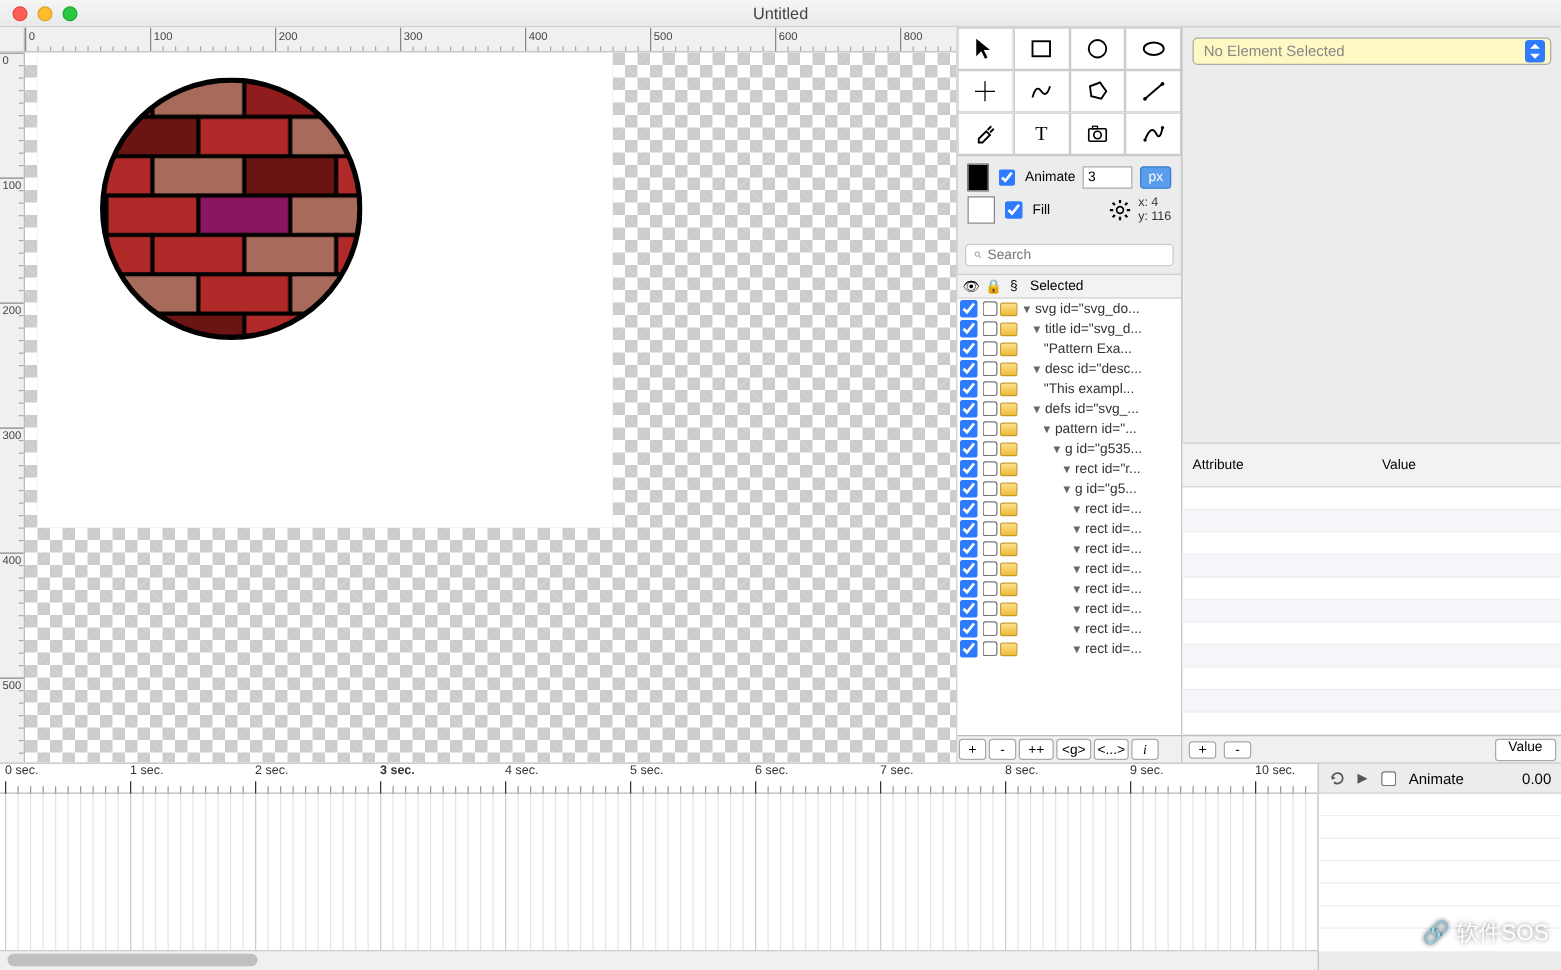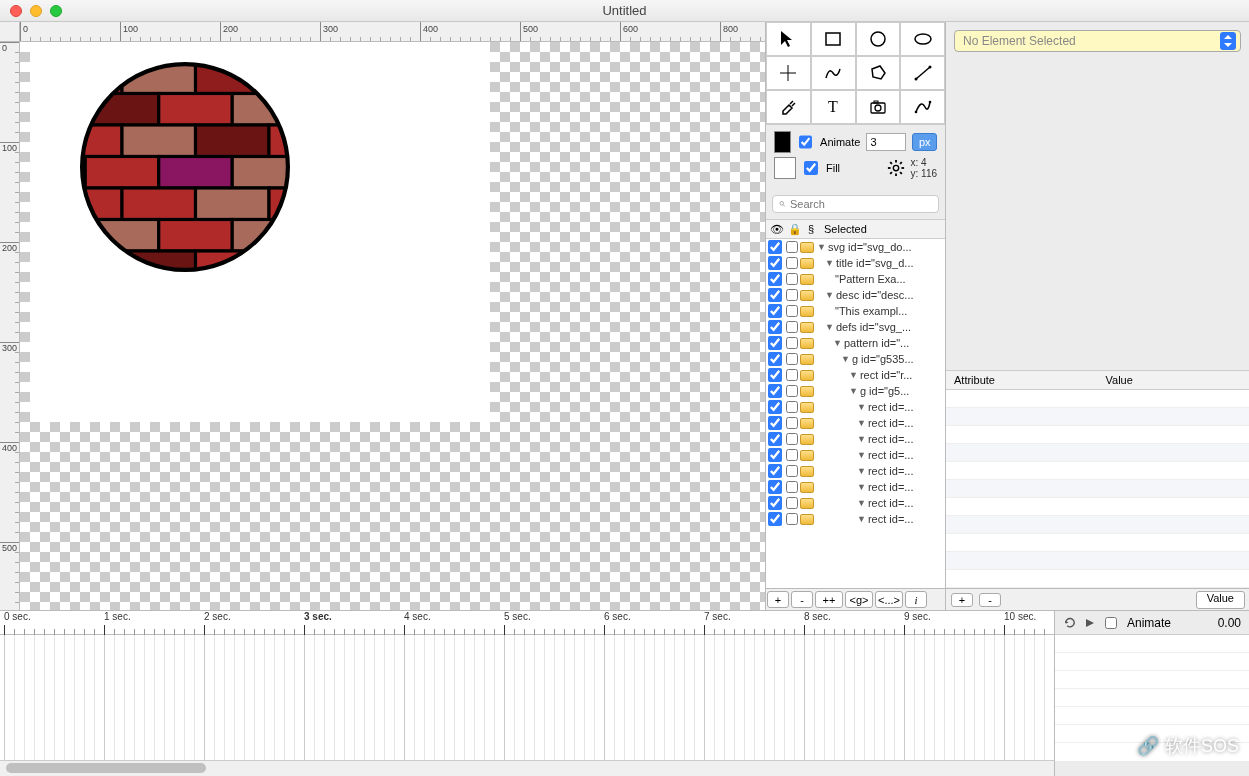--- a/index.html
+++ b/index.html
@@ -74,21 +74,21 @@
 .tbtn.small { flex:0 0 22px;}
 .tbtn.italic { font-style:italic; font-family:serif;}
 
 
 .inspector { width:304px; background:#ececec; border-left:1px solid #bbb; display:flex; flex-direction:column;}
 .elem-select { margin:8px; height:22px; background:#fef9c3; border:1px solid #aaa; border-radius:4px; display:flex; align-items:center; justify-content:space-between; padding:0 4px 0 8px; color:#888; font-size:12px;}
 .elem-select .arrows { width:16px; height:18px; background:#2f7bff; border-radius:3px; position:relative;}
 .elem-select .arrows::before { content:""; position:absolute; left:4px; top:3px; border-left:4px solid transparent; border-right:4px solid transparent; border-bottom:4px solid #fff;}
 .elem-select .arrows::after { content:""; position:absolute; left:4px; bottom:3px; border-left:4px solid transparent; border-right:4px solid transparent; border-top:4px solid #fff;}
 .attr-table { margin-top:auto; }
-.attr-header { display:flex; background:#f2f2f2; border-top:1px solid #ccc; border-bottom:1px solid #ccc; height:20px; align-items:center; font-size:11px;}
+.attr-header { display:flex; background:#f2f2f2; border-top:1px solid #ccc; border-bottom:1px solid #ccc; height:36px; align-items:center; font-size:11px;}
 .attr-header div{ padding:0 8px;}
 .attr-rows { background:#fff; }
 .attr-rows .ar { height:18px; border-bottom:1px solid #eee;}
 .attr-rows .ar:nth-child(even){ background:#f4f6fa;}
 .insp-toolbar { display:flex; height:22px; border-top:1px solid #bbb; background:#f0f0f0; padding:0 4px; gap:4px; align-items:center;}
 .help-btn { margin-left:auto; padding:0 10px; height:18px; border:1px solid #aaa; background:#fff; border-radius:3px; font-size:11px;}
 
 
 .timeline { position:absolute; left:0; bottom:0; height:166px; right:0; background:#fff; border-top:1px solid #bbb; display:flex;}
 .tl-main { flex:1; position:relative; overflow:hidden;}

